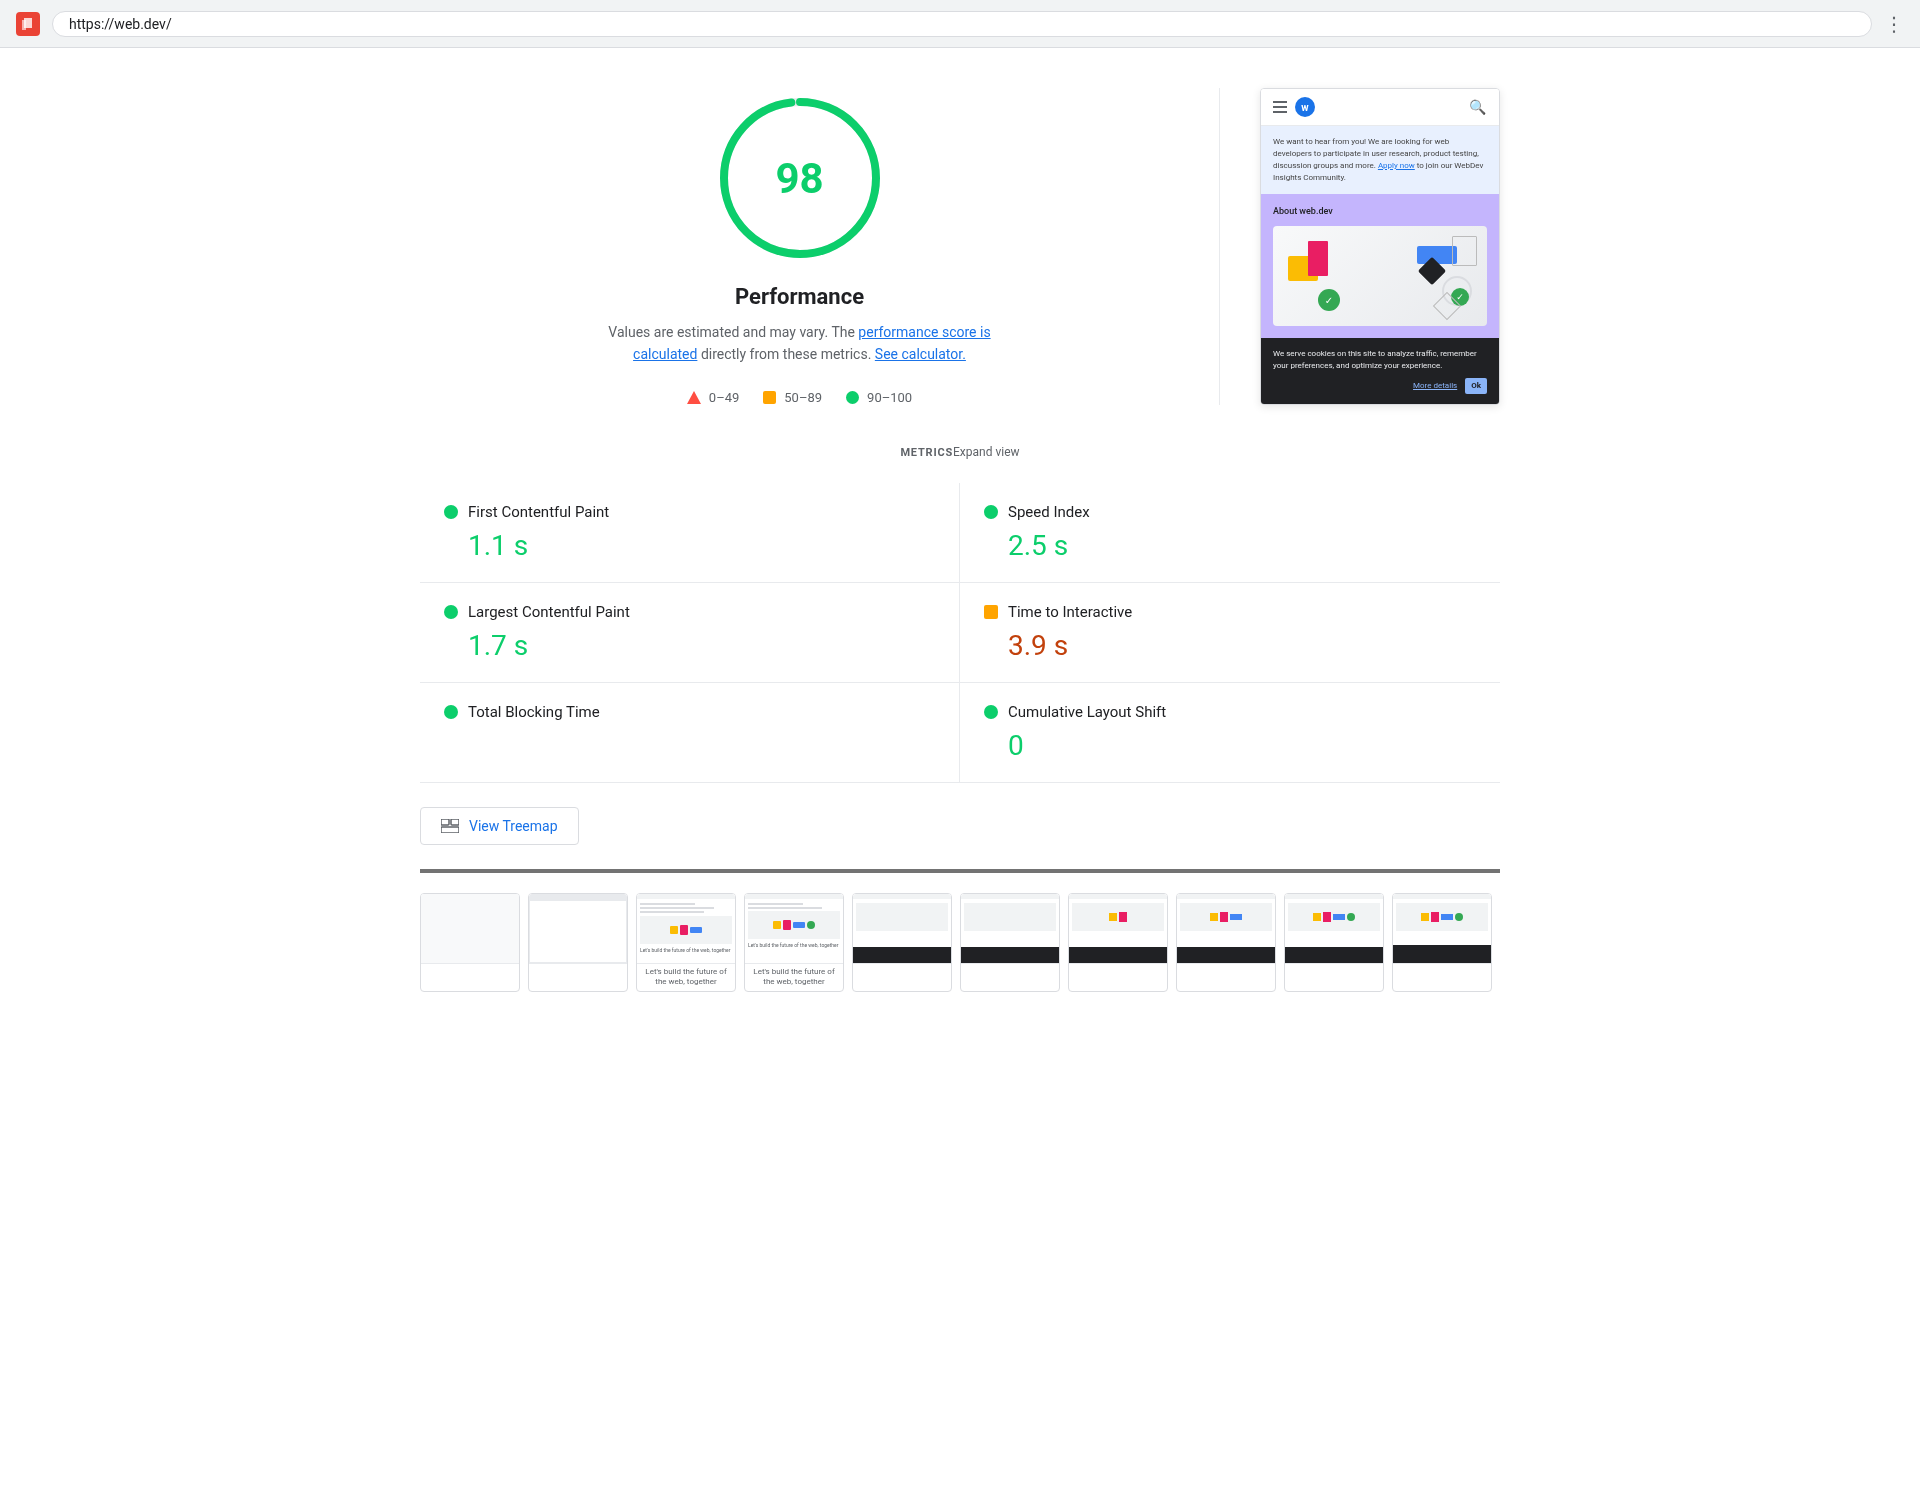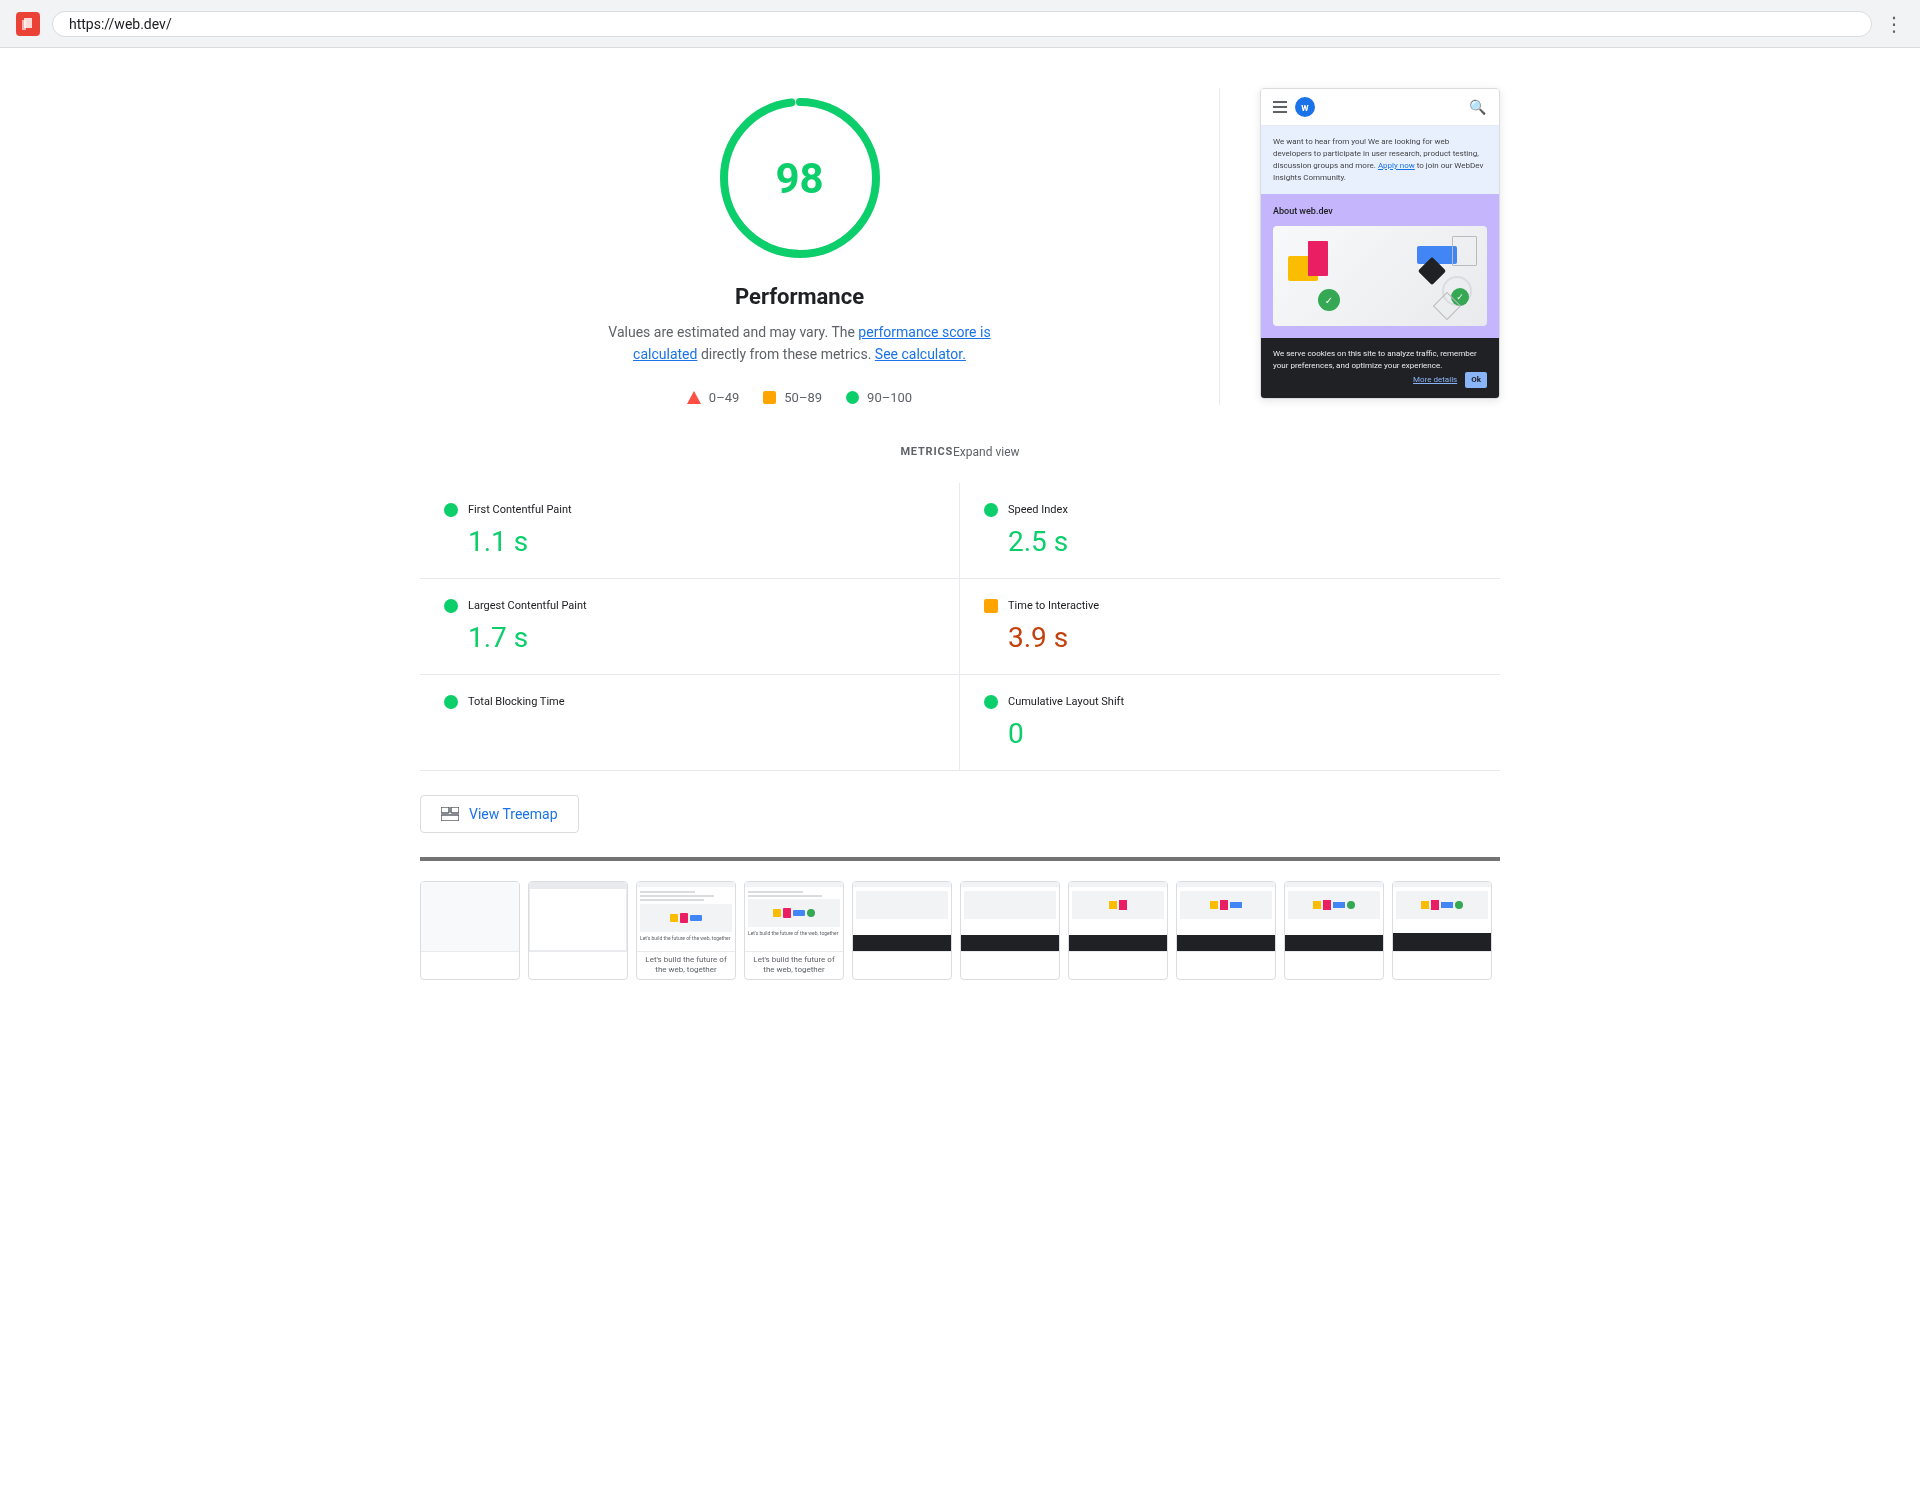--- a/index.html
+++ b/index.html
@@ -224,20 +224,21 @@
     }
 
     .preview-cookie {
       background: #202124;
       color: #fff;
       padding: 10px 12px;
       font-size: 8px;
       line-height: 1.5;
       display: flex;
       flex-direction: column;
+      gap: 6px;
     }
     .preview-cookie-text { color: #e8eaed; }
     .preview-cookie-actions {
       display: flex;
       gap: 8px;
       align-items: center;
       justify-content: flex-end;
     }
     .preview-cookie-link {
       color: #8ab4f8;
@@ -311,21 +312,21 @@
 
     .metric-square {
       width: 14px;
       height: 14px;
       border-radius: 2px;
       flex-shrink: 0;
     }
     .metric-square.orange { background: #ffa400; }
 
     .metric-name {
-      font-size: 11px;
+      font-size: 15px;
       color: #202124;
       font-weight: 400;
     }
 
     .metric-value {
       font-size: 28px;
       font-weight: 400;
       padding-left: 24px;
     }
     .metric-value.green { color: #0cce6b; }

